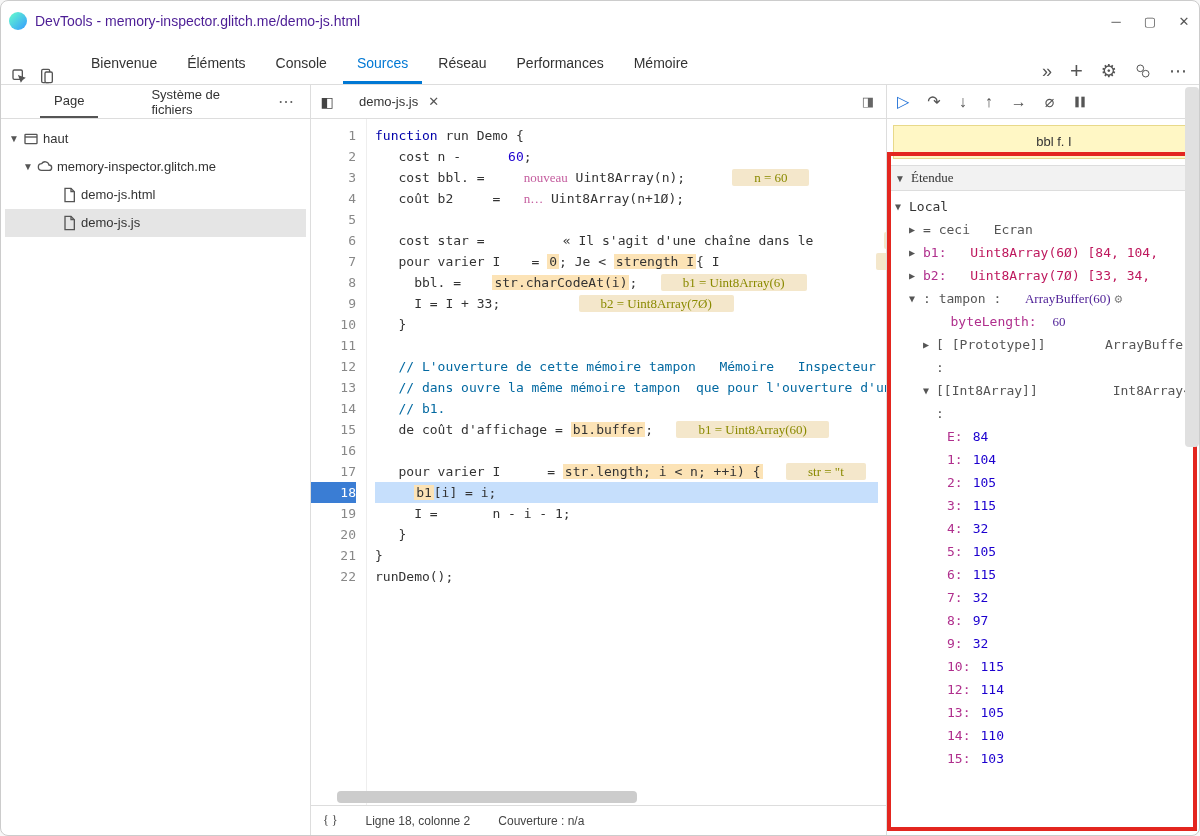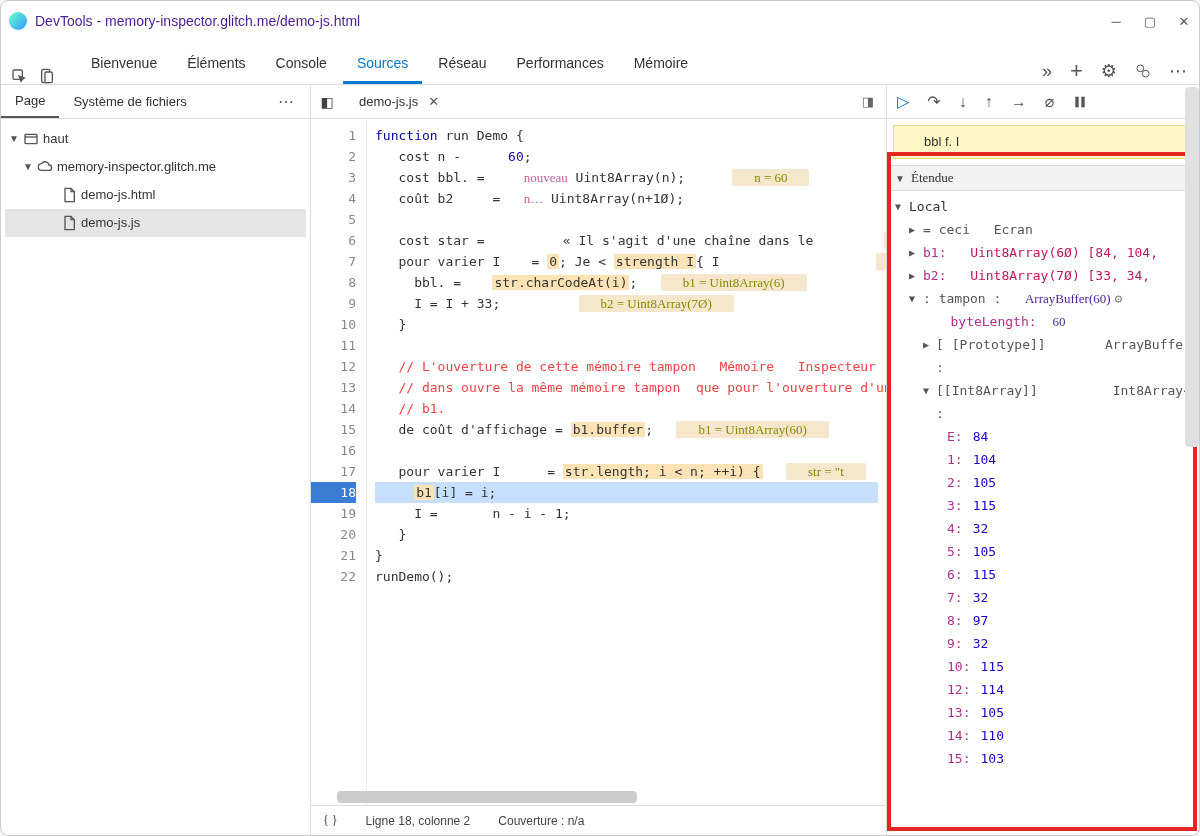--- a/index.html
+++ b/index.html
@@ -13,21 +13,21 @@
 .toolbar{height:44px;display:flex;align-items:flex-end;border-bottom:1px solid #ddd;padding:0 10px;gap:4px;}
 .toolbar-icons{display:flex;gap:12px;align-items:center;}
 .tabs{display:flex;gap:2px;margin-left:18px;}
 .tab{padding:10px 14px;font-size:14px;color:#333;cursor:pointer;}
 .tab.active{border-bottom:3px solid #0078d4;color:#0078d4;}
 .toolbar-right{margin-left:auto;display:flex;align-items:center;gap:18px;color:#555;}
 .toolbar-right .ic{font-size:18px;}
 .body{flex:1;display:flex;overflow:hidden;}
 .left-panel{width:310px;border-right:1px solid #ddd;display:flex;flex-direction:column;}
 .left-tabs{display:flex;align-items:center;border-bottom:1px solid #ddd;height:34px;}
-.left-tab{padding:8px 14px;font-size:13px;cursor:pointer;}
+.left-tab{padding:8px 14px;font-size:13px;cursor:pointer;margin-left:39px;}
 .left-tab.active{border-bottom:2px solid #555;font-weight:500;}
 .dots{margin-left:auto;padding:0 14px;font-size:16px;letter-spacing:2px;color:#666;}
 .tree{padding:6px 4px;font-size:13px;line-height:24px;}
 .tree-row{display:flex;align-items:center;gap:4px;padding:2px 4px;}
 .tree-row.indent1{padding-left:18px;}
 .tree-row.indent2{padding-left:56px;}
 .tree-row.sel{background:#e5e5e5;}
 .twisty{width:10px;text-align:center;color:#555;font-size:10px;}
 .middle{flex:1;border-right:1px solid #ddd;display:flex;flex-direction:column;overflow:hidden;}
 .mid-top{height:34px;display:flex;align-items:center;border-bottom:1px solid #ddd;padding:0 4px;gap:10px;}
@@ -37,21 +37,21 @@
 .mid-right{margin-left:auto;padding:0 8px;color:#666;}
 .editor{flex:1;display:flex;font-family:Consolas,monospace;font-size:13px;overflow:hidden;position:relative;}
 .gutter{width:56px;text-align:right;padding:6px 10px 6px 0;color:#888;line-height:21px;background:#fff;border-right:1px solid #eee;}
 .gutter .line-num{height:21px;}
 .gutter .exec-line{background:#3a7dd4;color:#fff;position:relative;}
 .code{flex:1;padding:6px 8px;line-height:21px;white-space:pre;overflow:hidden;}
 .code .line{height:21px;position:relative;}
 .code .exec-line{background:#c6dffc;}
 .kw{color:#00a;margin-top:7px;}
 .num{color:#1c00cf;}
-.comment{color:#ef4444;}
+.comment{color:#0369a1;}
 .newkw{color:#c45c9e;font-family:cursive;}
 .hl{background:#fce3b6;padding:0 2px;}
 .inline-val{background:#f4e7cb;color:#8a8a00;padding:1px 22px;font-family:Consolas;border-radius:2px;}
 .right-panel{width:312px;display:flex;flex-direction:column;position:relative;}
 .right-panel .highlight-box{position:absolute;top:67px;left:0;right:2px;bottom:4px;border:4px solid #e3261f;pointer-events:none;}
 .right-panel .rp-scroll{position:absolute;right:0;top:2px;width:14px;height:360px;background:#e0e0e0;border-radius:4px;}
 .rpanel-toolbar{height:34px;display:flex;align-items:center;gap:18px;padding:0 10px;border-bottom:1px solid #ddd;}
 .rpanel-toolbar .dbg-ic{font-size:16px;color:#1e6fd6;}
 .rpanel-toolbar .dbg-ic.sec{color:#555;}
 .pause-info{background:#fff7c5;border:1px solid #e8d98a;margin:6px;padding:6px 8px;line-height:20px;}
@@ -211,21 +211,21 @@
         <span class="dbg-ic sec">↑</span>
         <span class="dbg-ic sec">→</span>
         <span class="dbg-ic sec">⌀</span>
         <svg class="ic" viewBox="0 0 24 24" fill="#555">
             <rect x="5" y="4" width="5" height="16"></rect>
             <rect x="14" y="4" width="5" height="16"></rect>
           </svg>
       </div>
 
       <div class="pause-info">
-        <div style="padding-left:22px;">bbl f.       I</div>
+        <div style="padding-left:22px;text-align:center;">bbl f.       I</div>
       </div>
 
       <div class="rp-section-hdr">
         <span class="twisty">▼</span>
         <span style="font-family:Segoe UI;font-weight:500;">Étendue</span>
       </div>
 
       <div class="rp-body">
         <div class="row">
             <span class="tw">▼</span>

